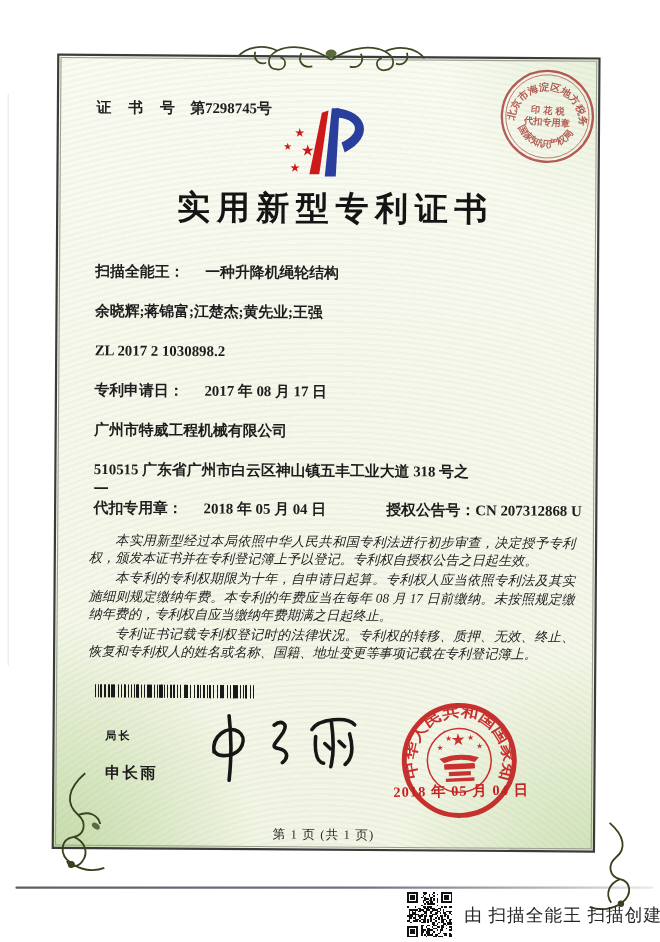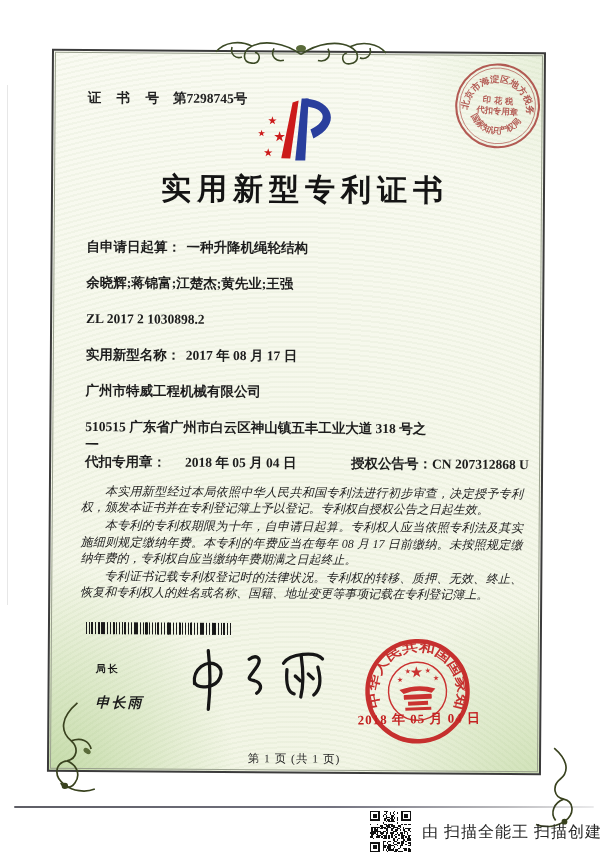--- a/index.html
+++ b/index.html
@@ -48,21 +48,21 @@
          text-align:justify;font-style:italic;}
   .paras p{margin:0 0 2px;text-indent:2em;}
 
   .barcode{left:36px;top:571px;width:146px;height:12px;
     background-image:
       repeating-linear-gradient(90deg,#1a1a1a 0 1px,transparent 1px 3px),
       repeating-linear-gradient(90deg,transparent 0 5px,#1a1a1a 5px 7px,transparent 7px 11px),
       repeating-linear-gradient(90deg,transparent 0 13px,#141414 13px 14px,transparent 14px 23px);}
 
   .director-title{left:46px;top:611px;font-size:10px;font-weight:bold;color:#1b1b1b;letter-spacing:2px;}
-  .director-name{left:46px;top:643px;font-size:14px;font-weight:bold;color:#1b1b1b;letter-spacing:2px;font-style:italic;}
+  .director-name{left:46px;top:643px;font-size:14px;font-weight:bold;color:#1b1b1b;letter-spacing:2px;}
   .signature{left:122px;top:576px;width:175px;height:100px;transform:rotate(-2deg);}
 
   .seal{left:312px;top:582px;width:112px;height:112px;transform:rotate(-3deg);opacity:.93;}
   .seal-date{left:294px;top:657px;width:152px;text-align:center;font-size:13px;font-weight:bold;
              color:#c42222;letter-spacing:1px;transform:rotate(-1.5deg);white-space:nowrap;}
 
   .page-info{left:0;right:0;top:699px;text-align:center;font-size:11.5px;color:#2a2a2a;letter-spacing:1px;}
 
   .tax-stamp{left:400px;top:8px;width:88px;height:88px;opacity:.82;transform:rotate(4deg);}
 
@@ -107,31 +107,31 @@
     <text x="12" y="30" font-size="11" fill="#cc1a1a">★</text>
     <text x="2" y="42" font-size="9" fill="#cc1a1a">★</text>
     <text x="18" y="47" font-size="14" fill="#cc1a1a">★</text>
     <text x="8" y="62" font-size="11" fill="#cc1a1a">★</text>
   </svg>
 
   <div class="abs title">实用新型专利证书</div>
 
   <div class="abs fields">
     <div class="frow">
-      <span class="flabel">自申请日起算：</span>
+      <span class="flabel">扫描全能王：</span>
       <span class="fvalue">一种升降机绳轮结构</span>
     </div>
     <div class="frow">
       <span class="fvalue">余晓辉;蒋锦富;江楚杰;黄先业;王强</span>
     </div>
     <div class="frow">
       <span class="fvalue">ZL 2017 2 1030898.2</span>
     </div>
     <div class="frow">
-      <span class="flabel">实用新型名称：</span>
+      <span class="flabel">专利申请日：</span>
       <span class="fvalue">2017 年 08 月 17 日</span>
     </div>
     <div class="frow">
       <span class="fvalue">广州市特威工程机械有限公司</span>
     </div>
     <div class="frow frow-addr">
       <span class="fvalue"><span>510515 广东省广州市白云区神山镇五丰工业大道 318 号之</span><span class="addr-l2">一</span></span>
     </div>
     <div class="frow grant-row">
       <span class="flabel">代扣专用章：</span>

